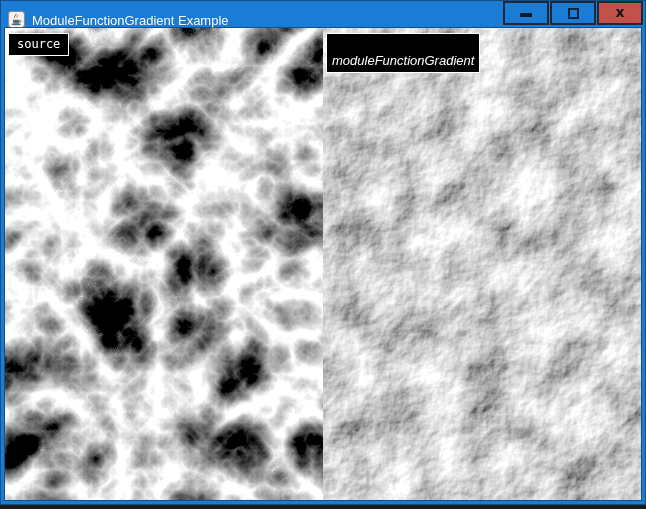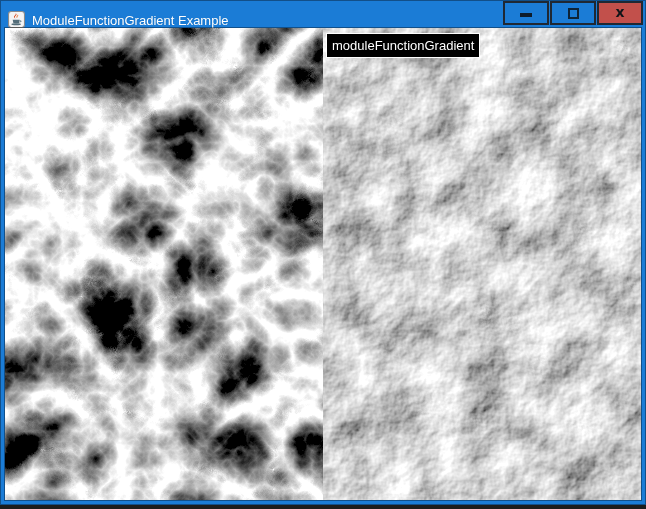--- a/index.html
+++ b/index.html
@@ -95,21 +95,22 @@
     white-space: nowrap;
   }
   .label-mono {
     font-family: "DejaVu Sans Mono", monospace;
     font-size: 12px; line-height: 14px;
     padding: 3px 8px 4px;
   }
   .label-sans {
     font-family: "Liberation Sans", sans-serif;
     font-size: 13px; line-height: 15px;
-    padding: 4px 5px 4px;
+    padding: 19px 5px 4px;
+    font-style: italic;
   }
 
   
   .desktop-shadow {
     position: absolute; left: 0; bottom: 0;
     width: 646px; height: 4px;
     background: #1c1c1c;
   }
 </style>
 </head>
@@ -159,20 +160,21 @@
             <feComponentTransfer>
               <feFuncR type="gamma" amplitude="1" exponent="1.7" offset="0"></feFuncR>
               <feFuncG type="gamma" amplitude="1" exponent="1.7" offset="0"></feFuncG>
               <feFuncB type="gamma" amplitude="1" exponent="1.7" offset="0"></feFuncB>
             </feComponentTransfer>
             <feGaussianBlur stdDeviation="0.7"></feGaussianBlur>
           </filter>
         </defs>
         <rect x="0" y="0" width="318" height="472" fill="#3a3a3a" filter="url(#texSource)"></rect>
       </svg>
+      <span class="img-label label-mono">source</span>
     </div>
 
     <div class="panel">
       <svg class="tex" width="318" height="472" aria-hidden="true">
         <defs>
           <filter id="texGrad" x="0%" y="0%" width="100%" height="100%">
             <feTurbulence type="fractalNoise" baseFrequency="0.022" numOctaves="5" seed="4"></feTurbulence>
             <feColorMatrix type="matrix" values="1 0 0 0 0  1 0 0 0 0  1 0 0 0 0  0 0 0 0 1"></feColorMatrix>
             <feConvolveMatrix order="3" kernelMatrix="-4 -2 0 -2 2 2 0 2 4" divisor="2" bias="0.12" edgeMode="duplicate" preserveAlpha="true"></feConvolveMatrix>
             <feComponentTransfer>

